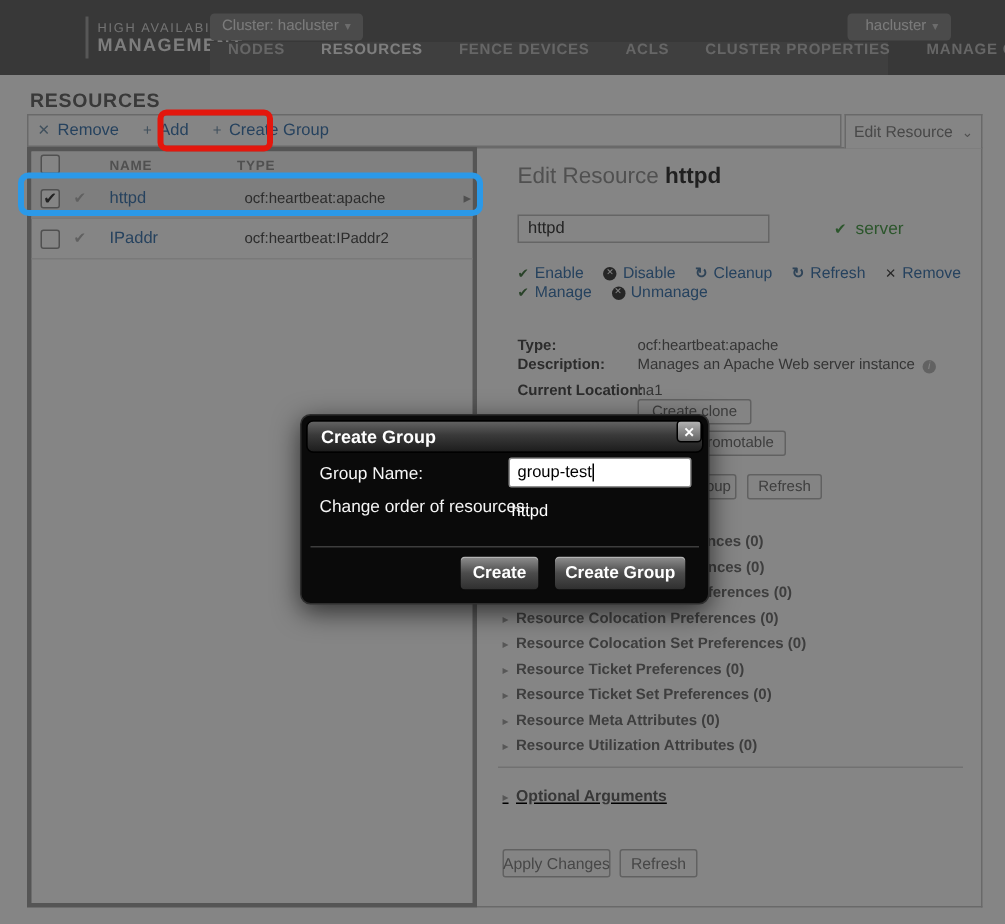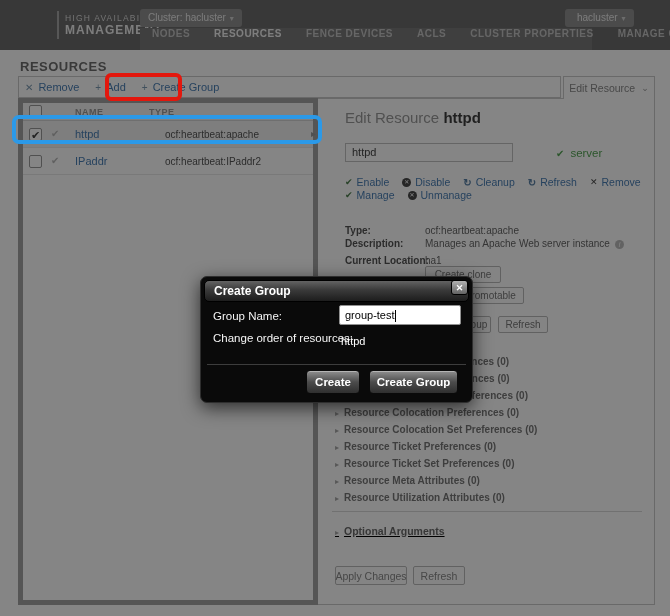--- a/index.html
+++ b/index.html
@@ -23,24 +23,24 @@
   .page-title { position:absolute; left:20px; top:59px; font-size:13px; font-weight:bold; letter-spacing:0.5px; color:#6e6e6e; }
   .toolbar { position:absolute; left:18px; top:76px; width:543px; height:22px; border:1px solid #c9c9c9; display:flex; align-items:center; padding-left:6px; background:#fff; }
   .tb-link { display:flex; align-items:center; margin-right:16px; cursor:pointer; }
   .tb-ico { color:#7d9ab2; font-size:10px; margin-right:5px; }
   .tb-lbl { color:#4a7fb5; font-size:11px; }
 
   .tab-box { position:absolute; left:563px; top:76px; width:92px; height:23px; border:1px solid #c9c9c9; border-bottom:none; background:#fff; display:flex; align-items:center; justify-content:center; font-size:10.5px; color:#8a8a8a; cursor:pointer; z-index:5; }
   .tab-box .chev { margin-left:6px; color:#9a9a9a; font-size:9px; }
 
   
-  .left-panel { position:absolute; left:18px; top:98px; width:300px; height:507px; border:5px solid #a3a3a3; background:#fff; }
+  .left-panel { position:absolute; left:18px; top:98px; width:300px; height:507px; border:3px solid #a3a3a3; background:#fff; }
   .thead { position:relative; height:18px; background:#f6f6f6; border-bottom:1px solid #d5d5d5; }
   .th { position:absolute; top:4px; font-size:9px; font-weight:bold; letter-spacing:0.5px; color:#999; }
-  .th-name { left:52px; } .th-type { left:126px; }
+  .th-name { left:52px; } .th-type { left:137px; }
   .cbx { position:absolute; width:13px; height:13px; border:1px solid #9a9a9a; border-radius:2px; background:#fff; font-size:11px; line-height:12px; text-align:center; color:#444; cursor:pointer; }
   .trow { position:relative; height:27px; border-bottom:1px solid #e8e8e8; cursor:pointer; }
   .trow.sel { background:#f2f2f2; }
   .row-status { position:absolute; left:28px; top:7px; color:#b8b8b8; font-size:10px; }
   .row-name { position:absolute; left:52px; top:7px; font-size:11px; color:#4a7fb5; cursor:pointer; }
   .row-type { position:absolute; left:142px; top:8px; font-size:10px; color:#555; }
   .row-arrow { position:absolute; left:288px; top:7px; color:#999; font-size:10px; }
 
   
   .right-panel { position:absolute; left:318px; top:98px; width:337px; height:507px; border-top:1px solid #c9c9c9; border-right:1px solid #c9c9c9; border-bottom:1px solid #c9c9c9; background:#fff; }

